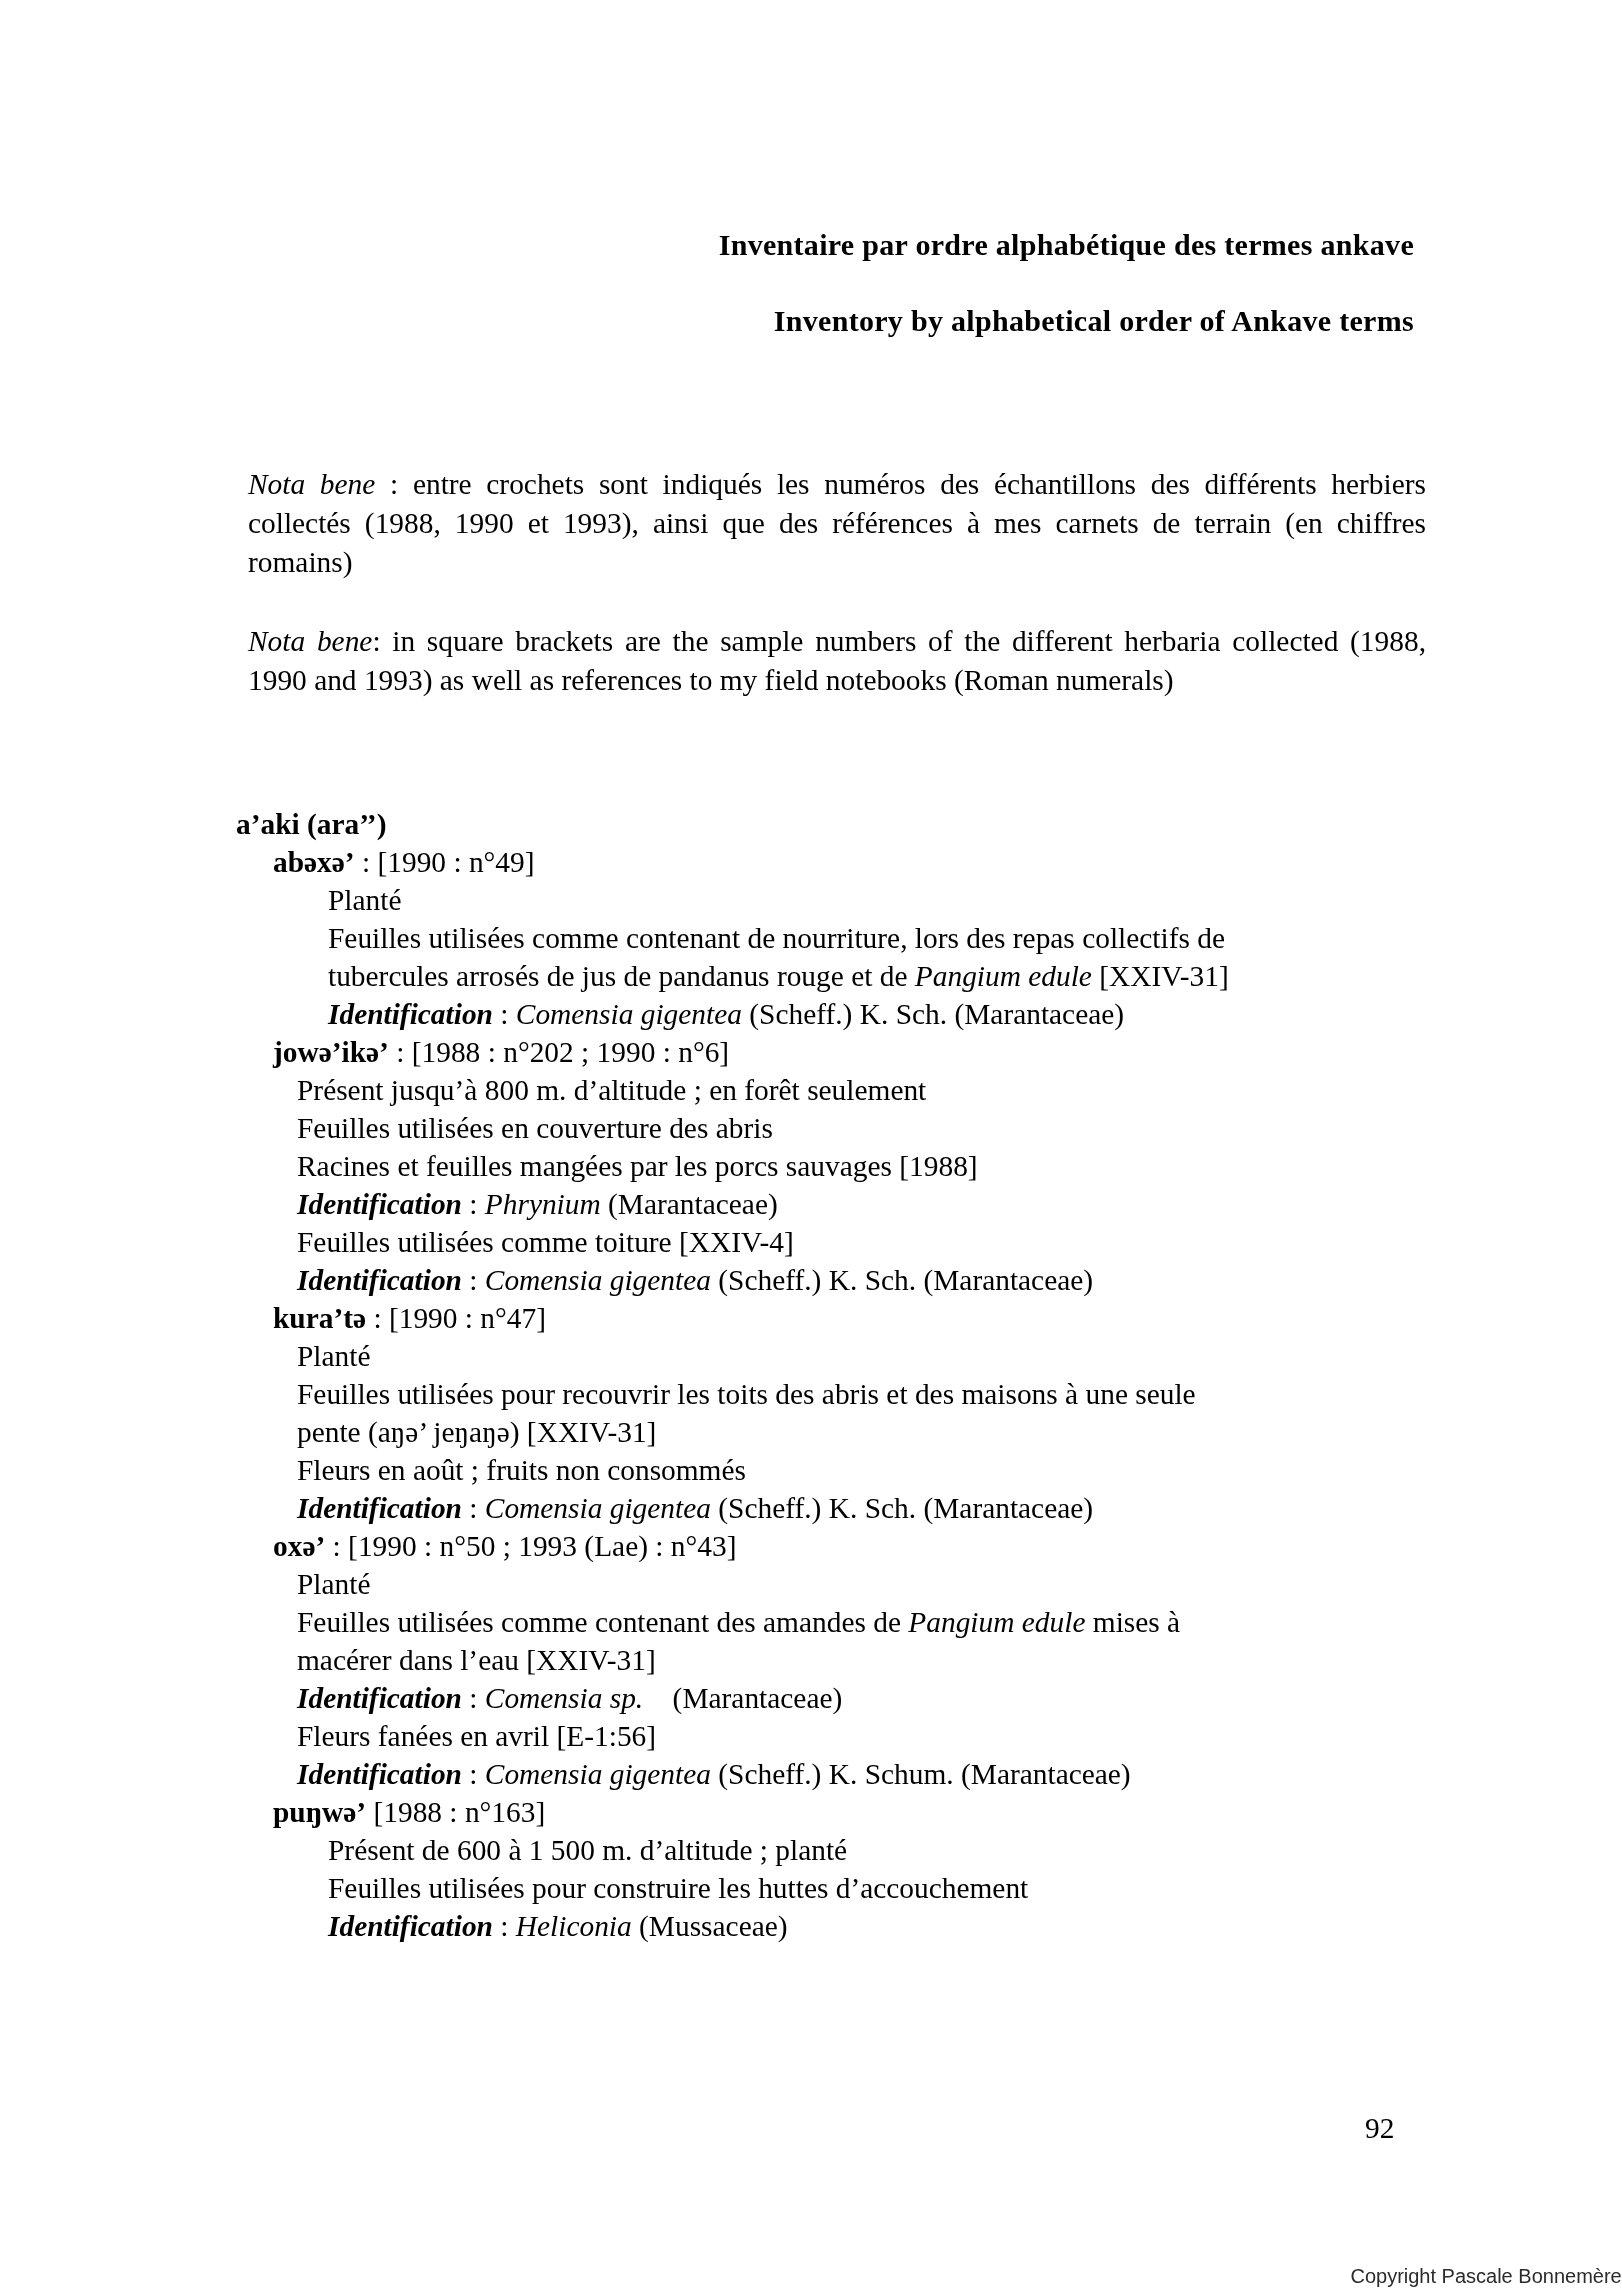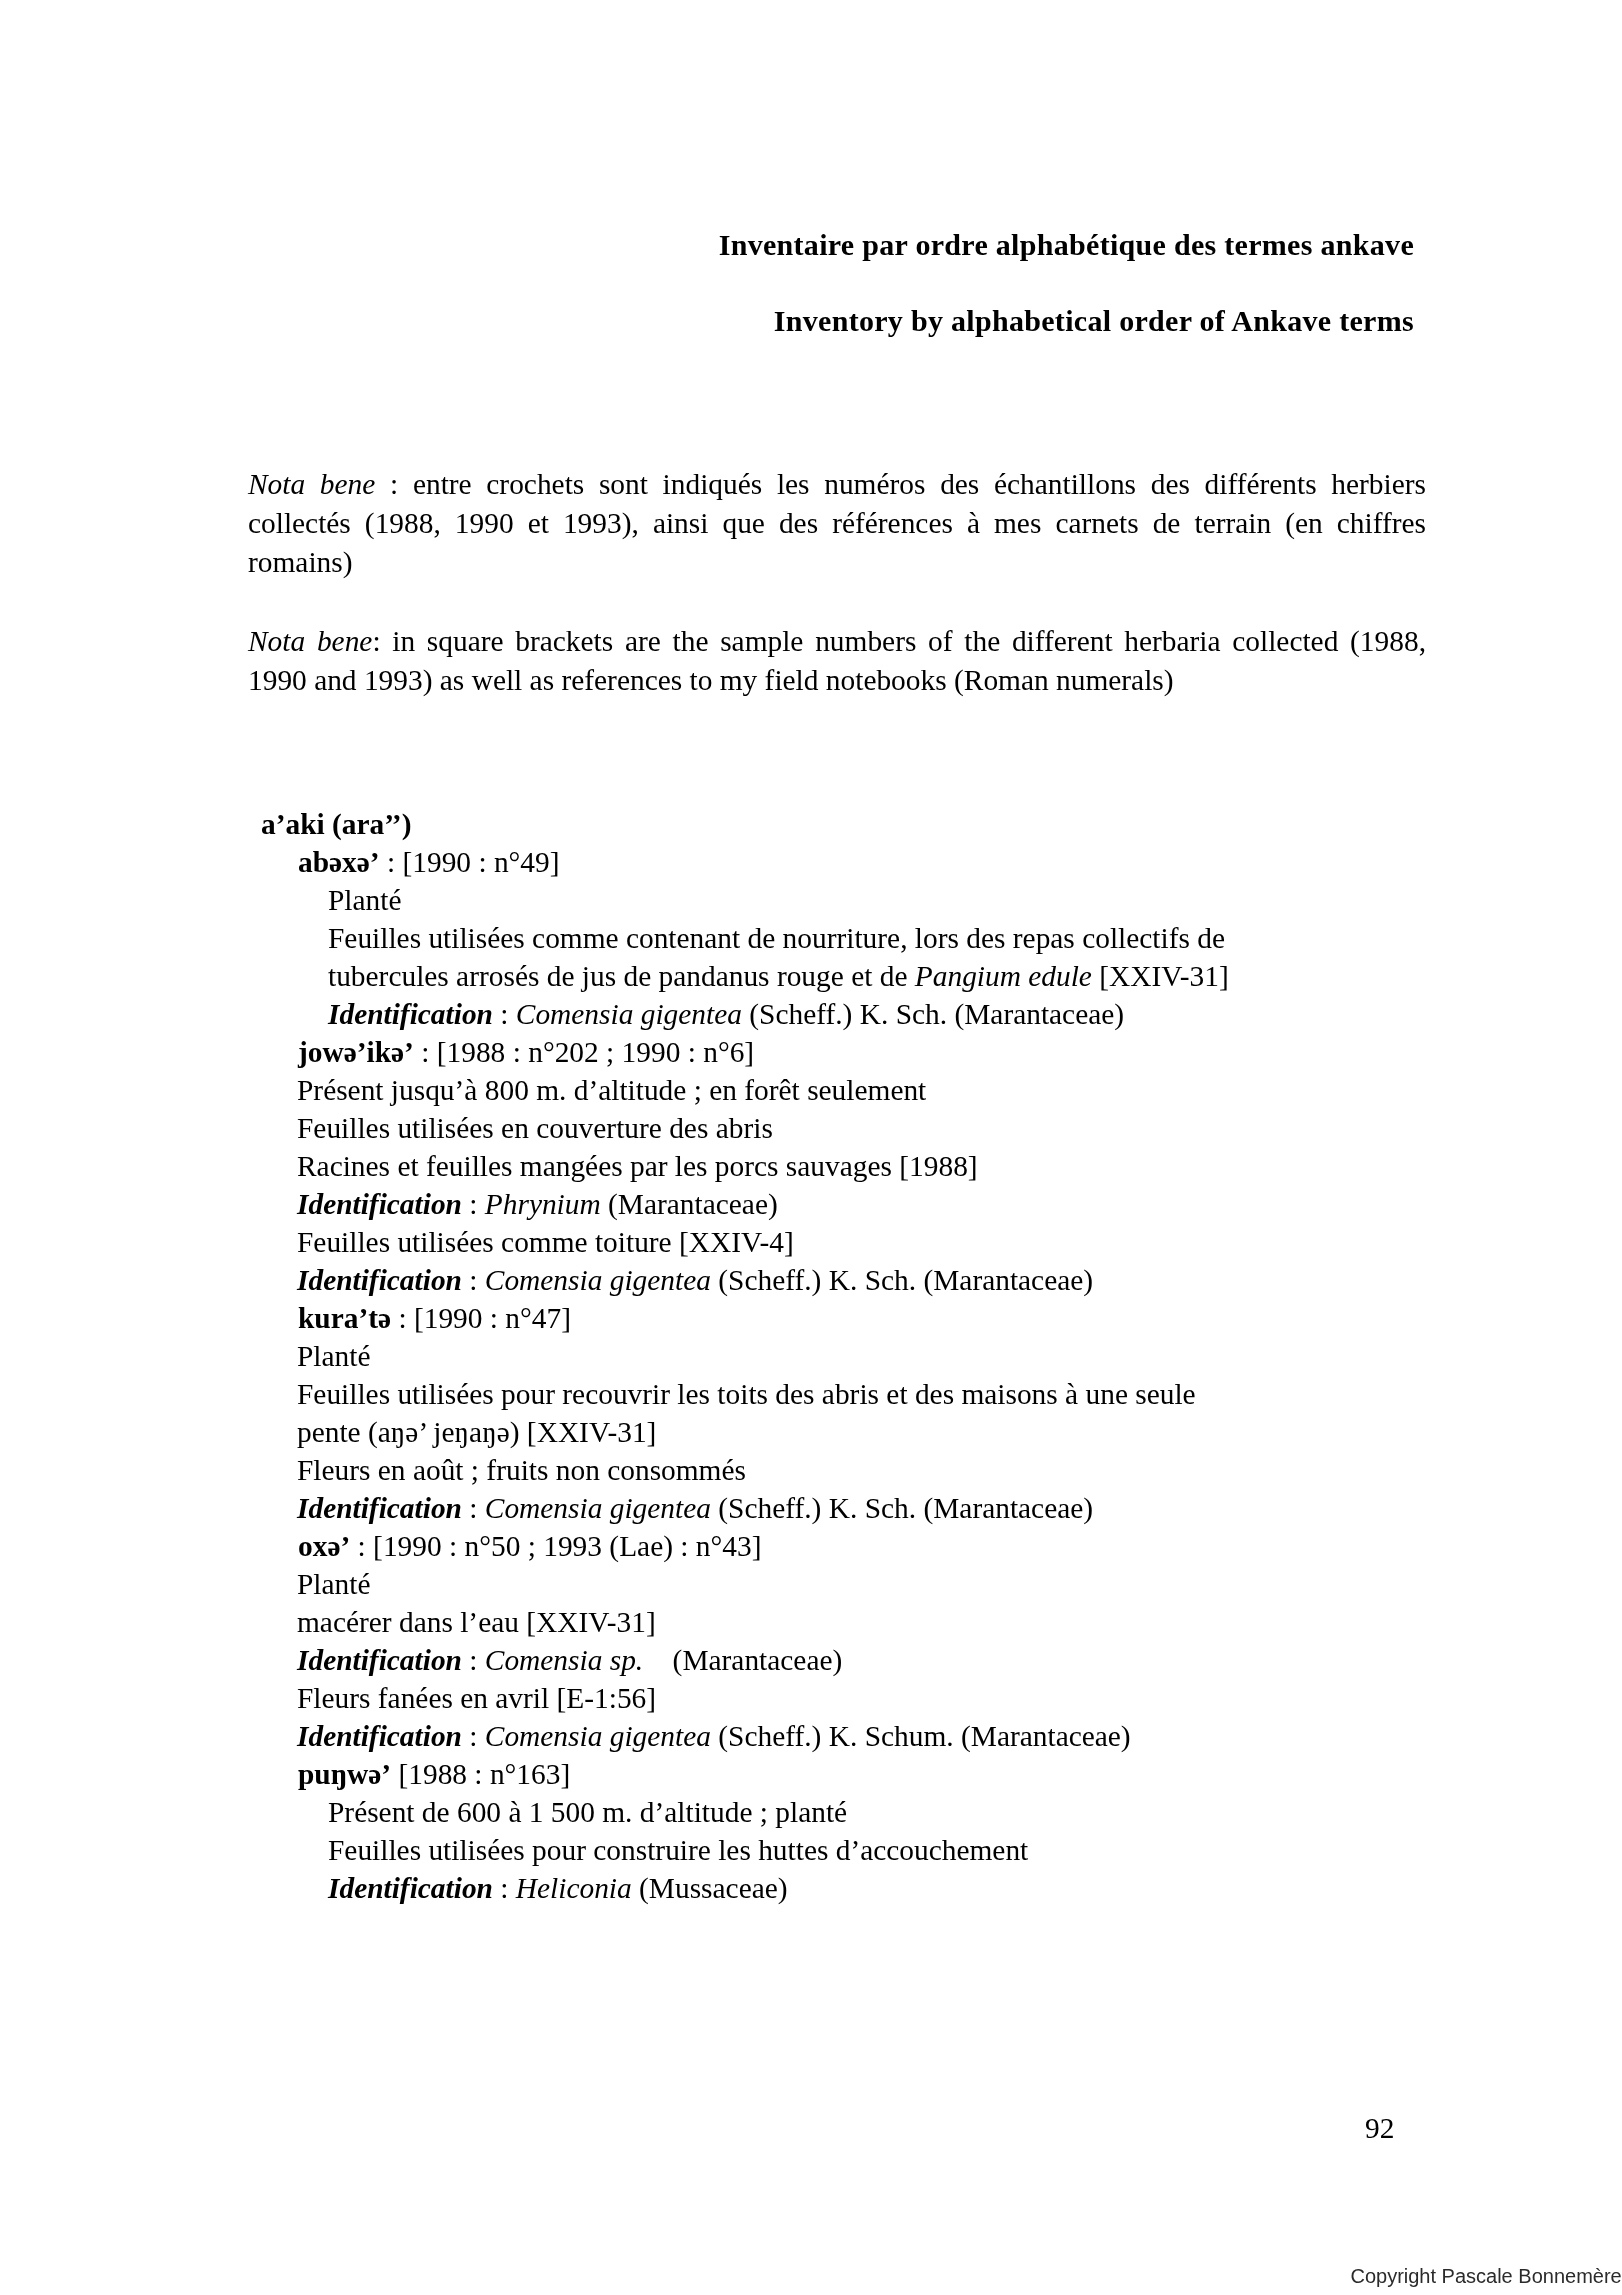--- a/index.html
+++ b/index.html
@@ -49,21 +49,21 @@
 
   .line { white-space: normal; }
   .just { text-align: justify; text-align-last: justify; }
 
   .ind0 { margin-left: 0; }
   .ind1 { margin-left: 37px; }
   .ind2 { margin-left: 92px; }
   .ind3 { margin-left: 61px; }
 
   .s-n { font-weight: normal; font-style: normal; }
-  .s-b { font-weight: bold; font-style: normal; margin-left: 25px; }
+  .s-b { font-weight: bold; font-style: normal; }
   .s-i { font-weight: normal; font-style: italic; }
   .s-bi { font-weight: bold; font-style: italic; }
 
   
   #page-number {
     left: 1365px;
     top: 2112px;
     font-size: 29.4px;
     line-height: 33px;
   }
@@ -109,20 +109,21 @@
     <div class="line ind3"><span class="s-n">Feuilles utilisées comme toiture [XXIV-4]</span></div>
     <div class="line ind3"><span class="s-bi">Identification</span><span class="s-n"> : </span><span class="s-i">Comensia gigentea</span><span class="s-n"> (Scheff.) K. Sch. (Marantaceae)</span></div>
     <div class="line ind1"><span class="s-b">kura’tə</span><span class="s-n"> : [1990 : n°47]</span></div>
     <div class="line ind3"><span class="s-n">Planté</span></div>
     <div class="line ind3"><span class="s-n">Feuilles utilisées pour recouvrir les toits des abris et des maisons à une seule</span></div>
     <div class="line ind3"><span class="s-n">pente (aŋə’ jeŋaŋə) [XXIV-31]</span></div>
     <div class="line ind3"><span class="s-n">Fleurs en août ; fruits non consommés</span></div>
     <div class="line ind3"><span class="s-bi">Identification</span><span class="s-n"> : </span><span class="s-i">Comensia gigentea</span><span class="s-n"> (Scheff.) K. Sch. (Marantaceae)</span></div>
     <div class="line ind1"><span class="s-b">oxə’</span><span class="s-n"> : [1990 : n°50 ; 1993 (Lae) : n°43]</span></div>
     <div class="line ind3"><span class="s-n">Planté</span></div>
+    <div class="line ind3"><span class="s-n">Feuilles utilisées comme contenant des amandes de </span><span class="s-i">Pangium edule</span><span class="s-n"> mises à</span></div>
     <div class="line ind3"><span class="s-n">macérer dans l’eau [XXIV-31]</span></div>
     <div class="line ind3"><span class="s-bi">Identification</span><span class="s-n"> : </span><span class="s-i">Comensia sp.</span><span class="s-n">&nbsp;&nbsp;&nbsp;&nbsp;(Marantaceae)</span></div>
     <div class="line ind3"><span class="s-n">Fleurs fanées en avril [E-1:56]</span></div>
     <div class="line ind3"><span class="s-bi">Identification</span><span class="s-n"> : </span><span class="s-i">Comensia gigentea</span><span class="s-n"> (Scheff.) K. Schum. (Marantaceae)</span></div>
     <div class="line ind1"><span class="s-b">puŋwə’</span><span class="s-n"> [1988 : n°163]</span></div>
     <div class="line ind2"><span class="s-n">Présent de 600 à 1 500 m. d’altitude ; planté</span></div>
     <div class="line ind2"><span class="s-n">Feuilles utilisées pour construire les huttes d’accouchement</span></div>
     <div class="line ind2"><span class="s-bi">Identification</span><span class="s-n"> : </span><span class="s-i">Heliconia</span><span class="s-n"> (Mussaceae)</span></div>
   </div>
 

